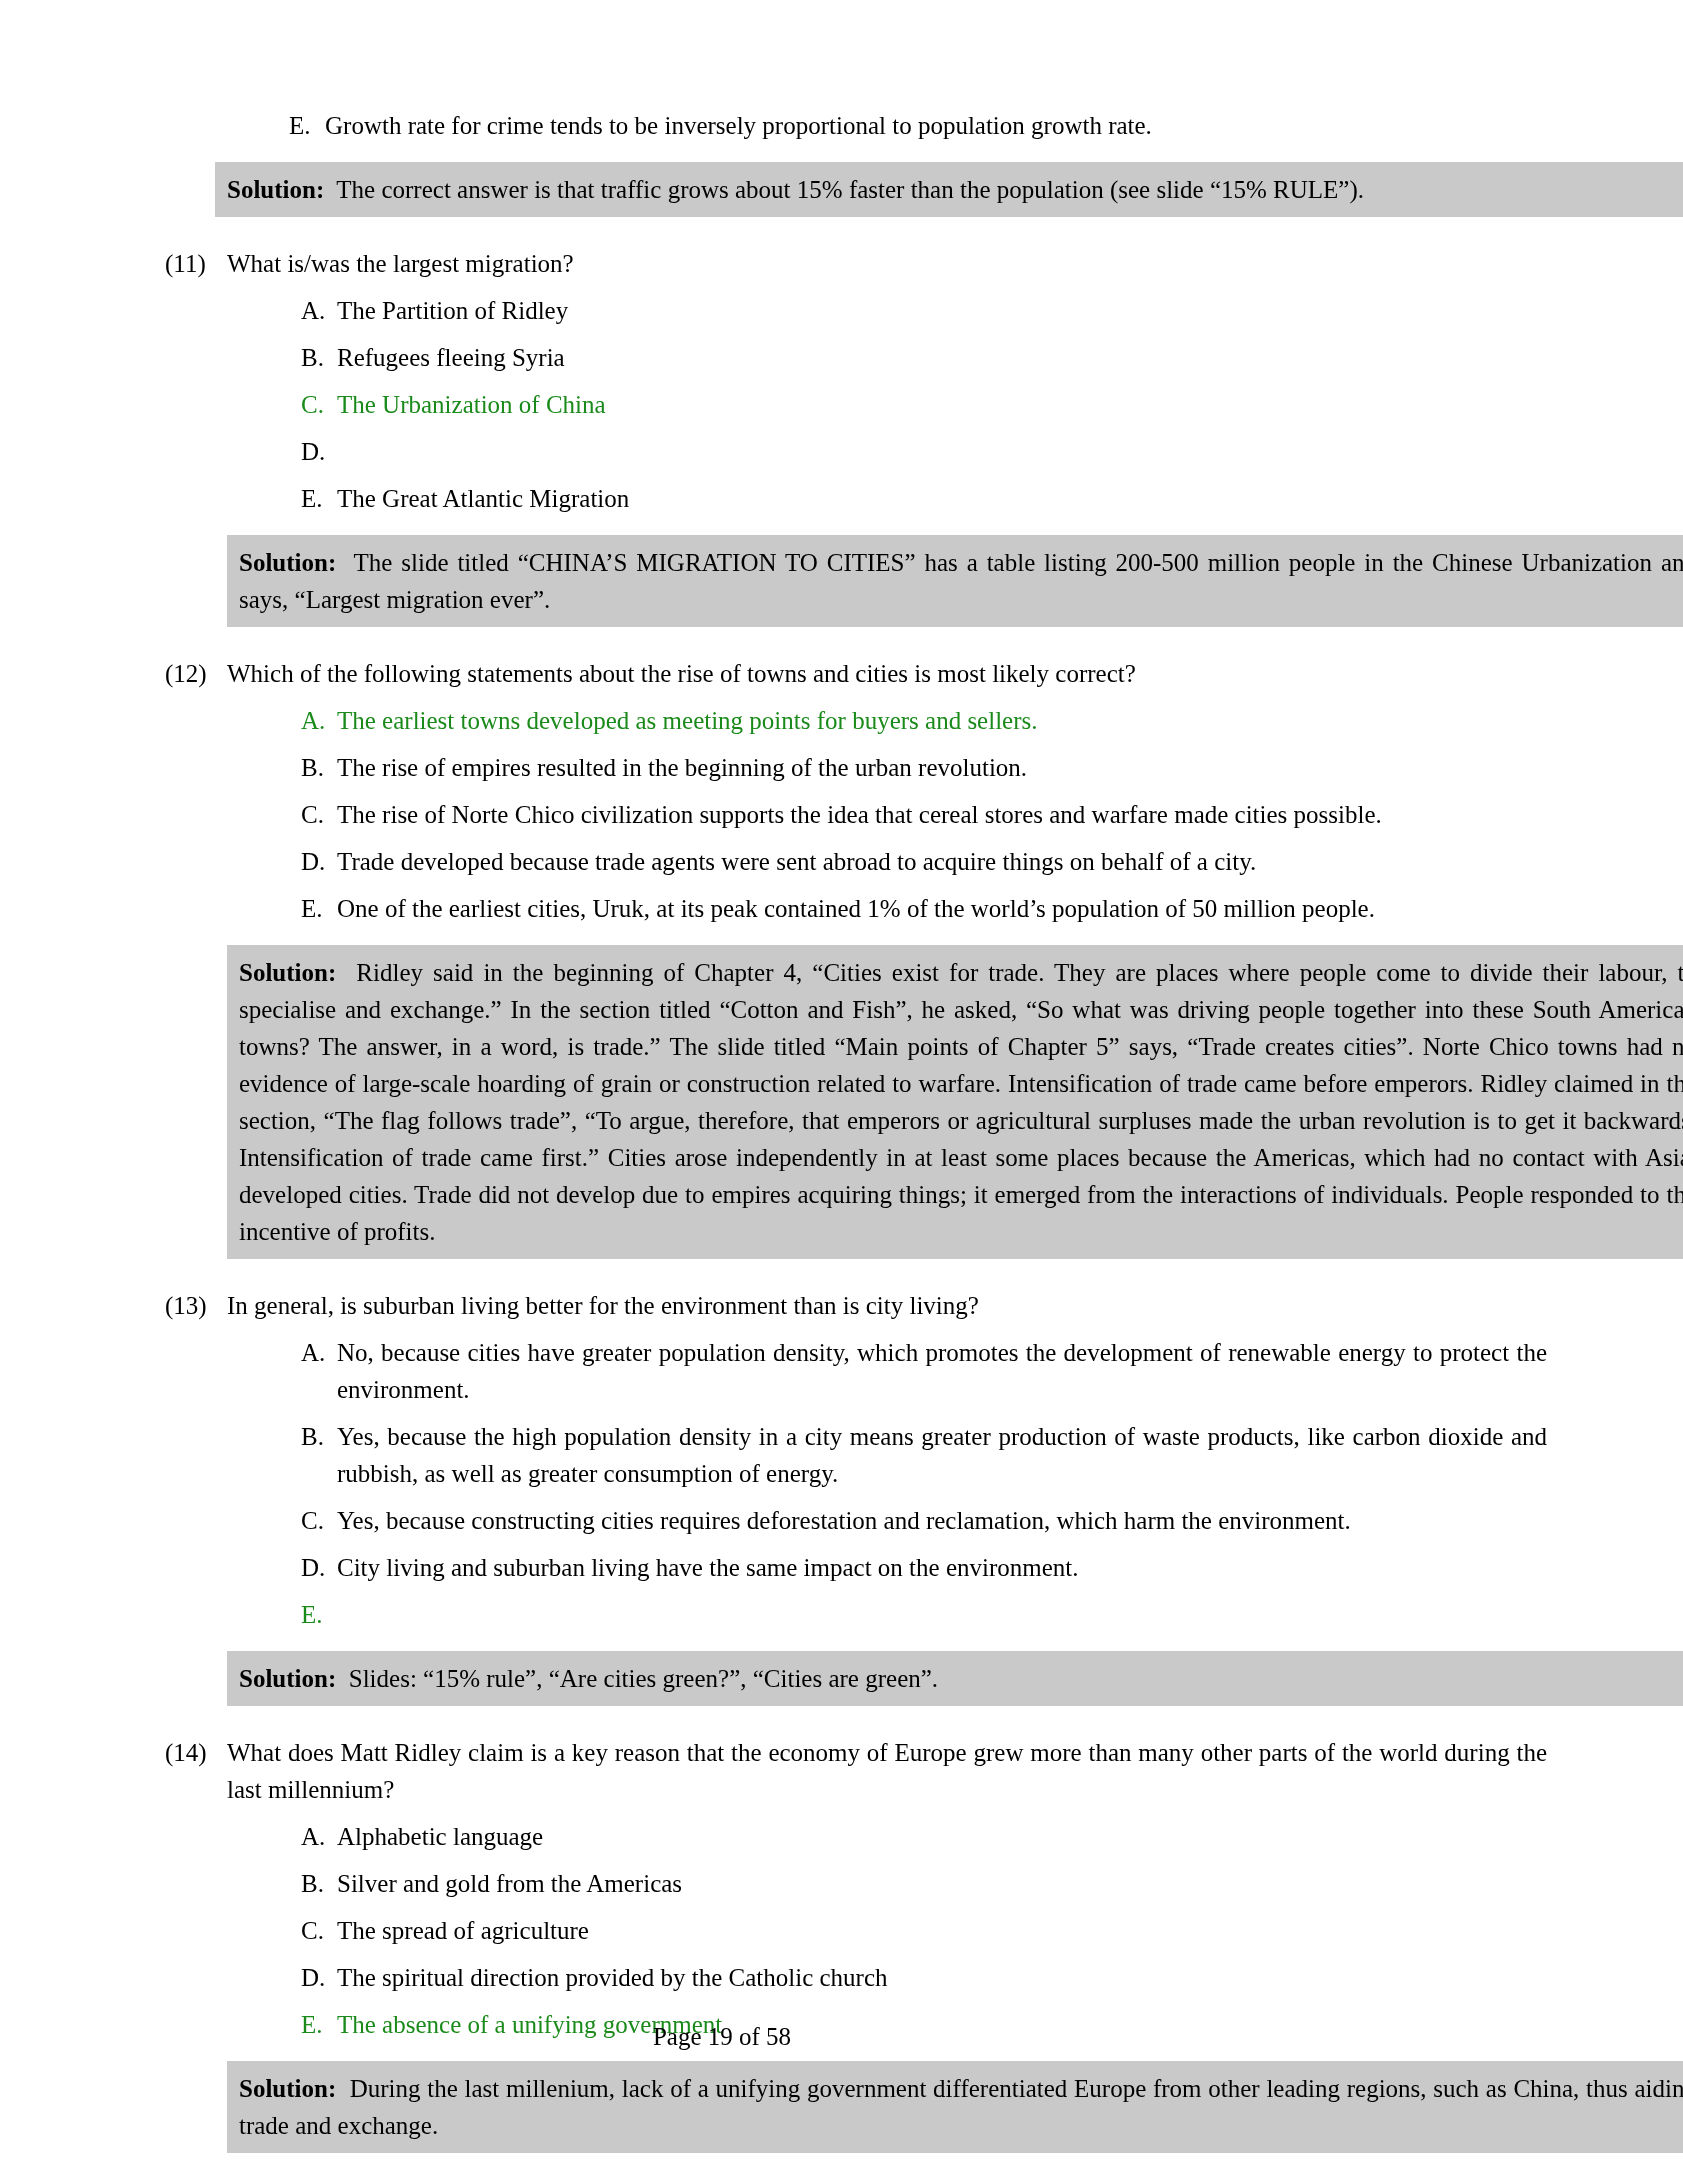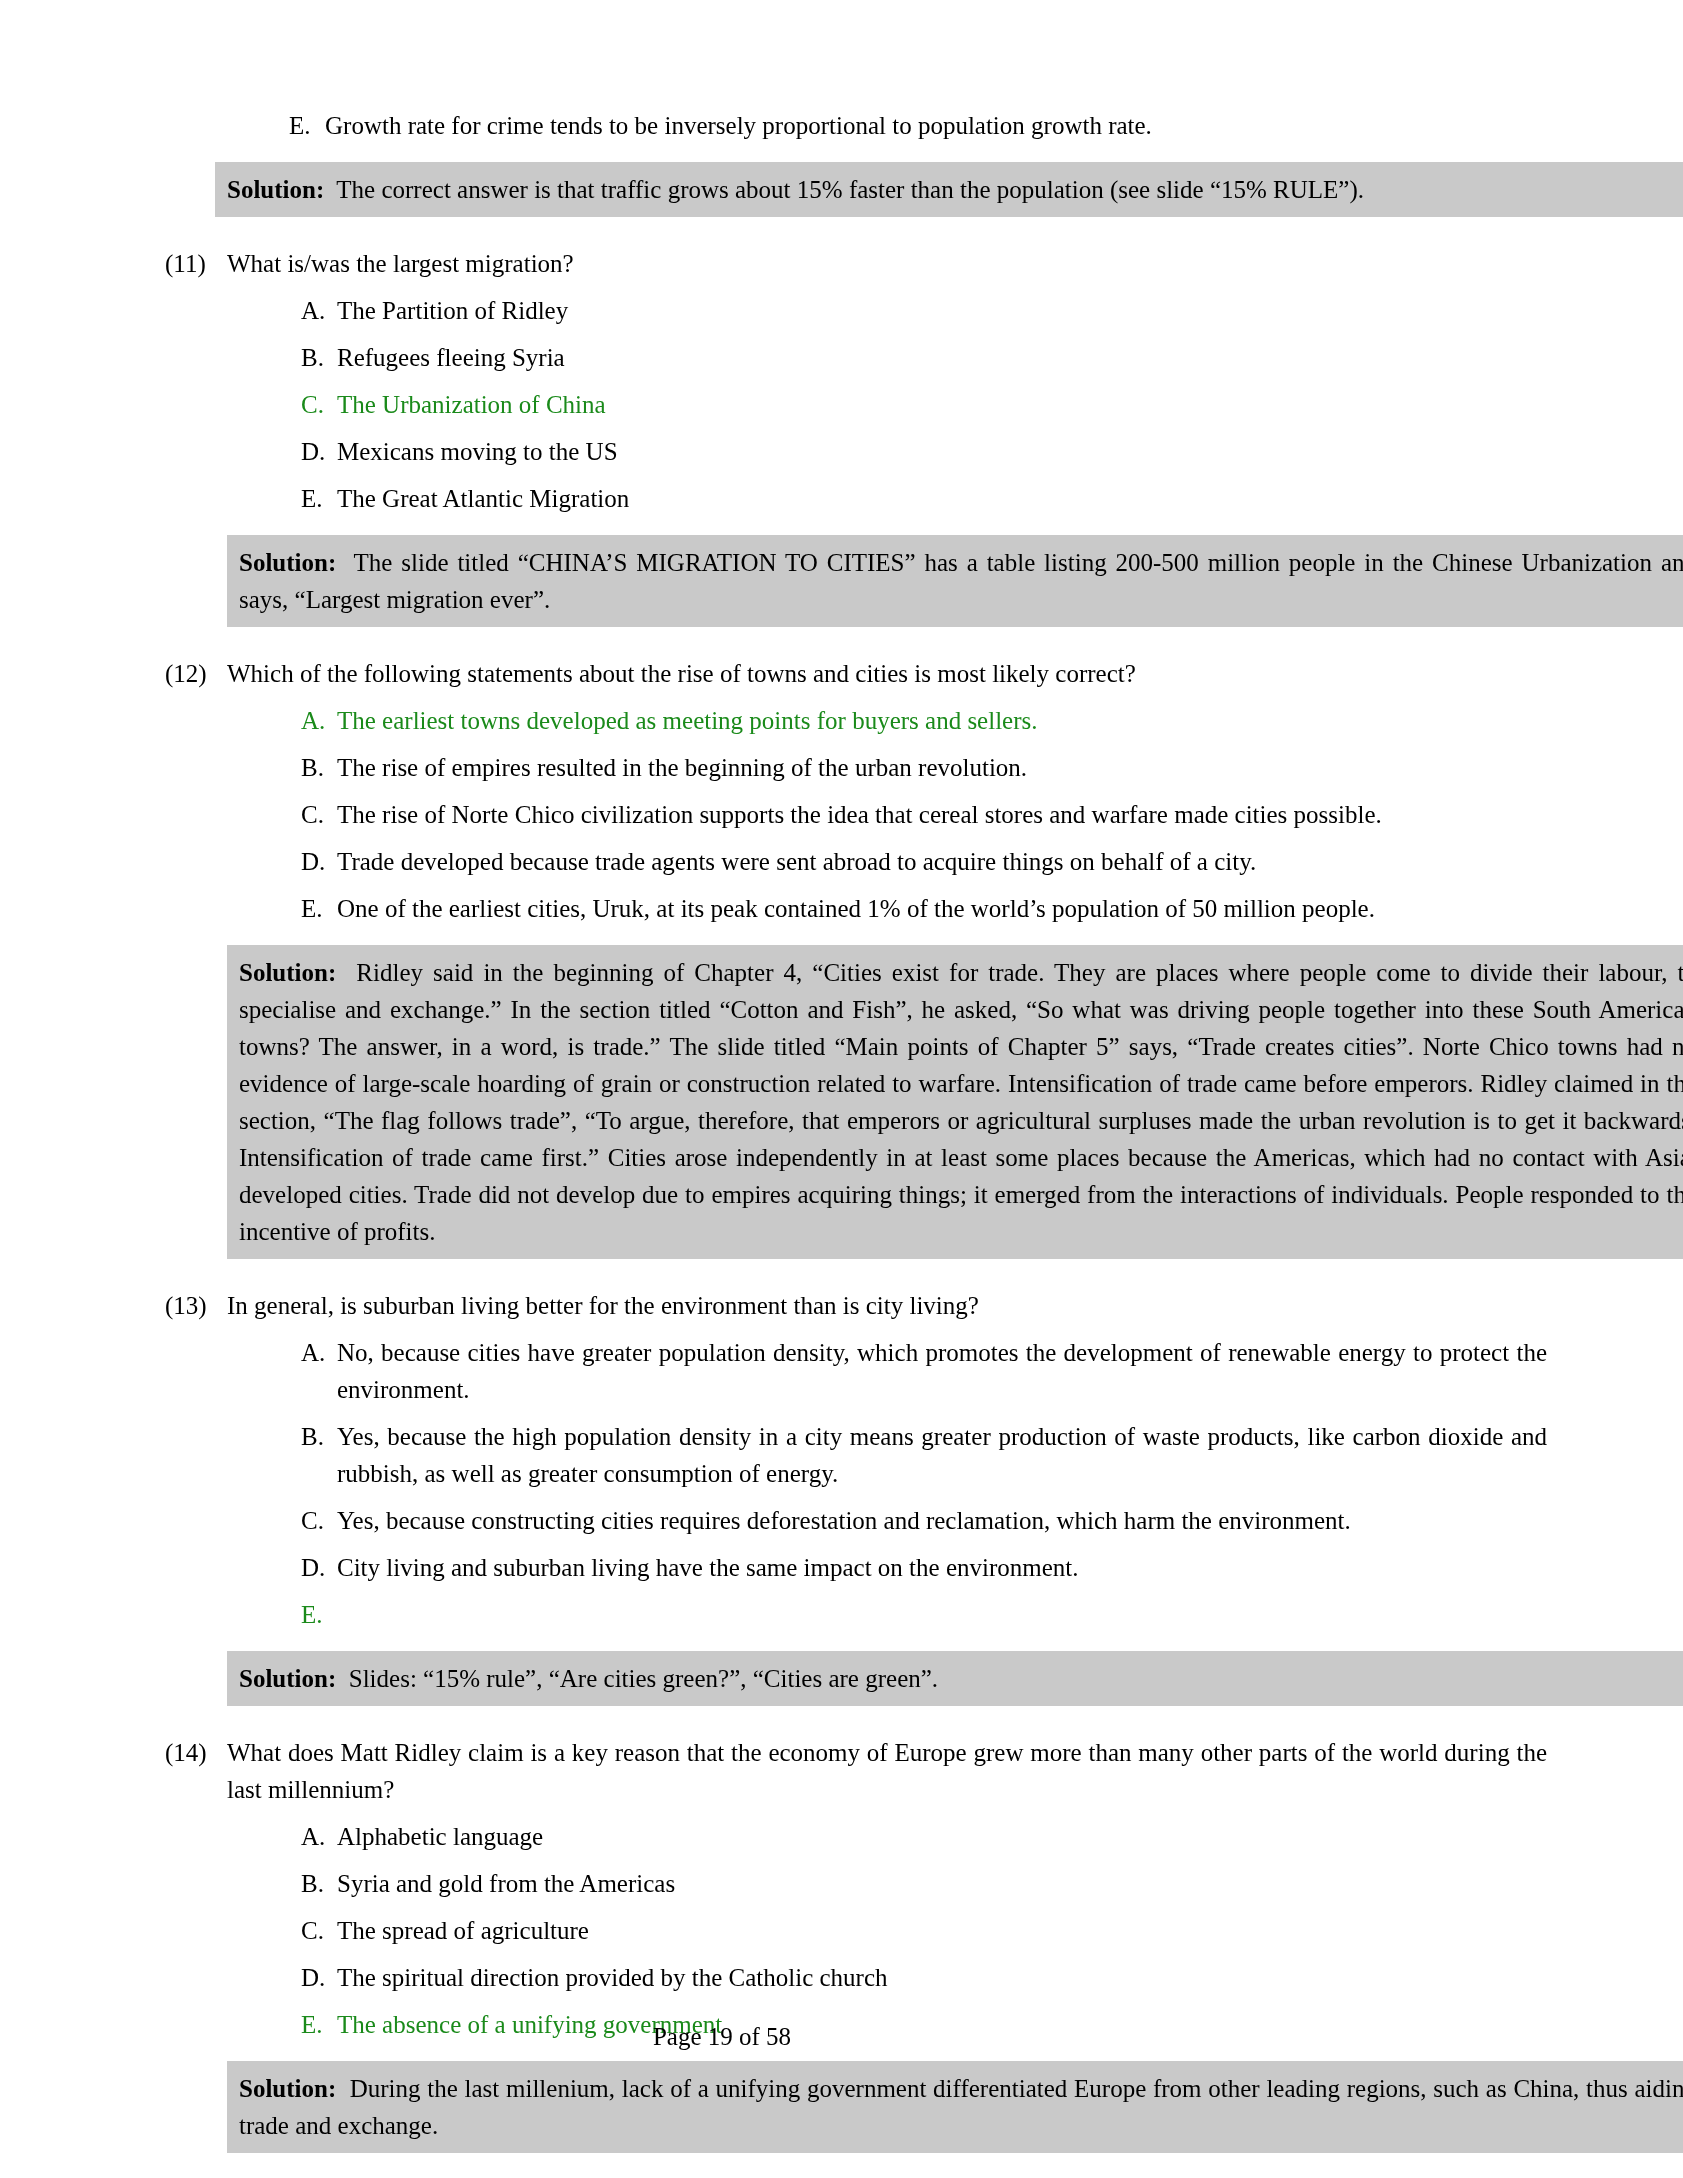--- a/index.html
+++ b/index.html
@@ -154,21 +154,20 @@
         <div class="option">
           <span class="option-letter">B.</span>
           <span class="option-text">Refugees fleeing Syria</span>
         </div>
         <div class="option correct">
           <span class="option-letter">C.</span>
           <span class="option-text">The Urbanization of China</span>
         </div>
         <div class="option">
           <span class="option-letter">D.</span>
-          <span class="option-text">Mexicans moving to the US</span>
         </div>
         <div class="option">
           <span class="option-letter">E.</span>
           <span class="option-text">The Great Atlantic Migration</span>
         </div>
       </div>
       <div class="gap-after-options"></div>
       <div class="solution">
         <span class="sol-label">Solution:</span><span>&nbsp; </span><span class="sol-body">The slide titled “CHINA’S MIGRATION TO CITIES” has a table listing 200-500 million people in the Chinese Urbanization and says, “Largest migration ever”.</span>
       </div>
@@ -250,21 +249,21 @@
         <span class="qnum">(14)</span>
         <span class="qtext">What does Matt Ridley claim is a key reason that the economy of Europe grew more than many other parts of the world during the last millennium?</span>
       </div>
       <div class="options">
         <div class="option">
           <span class="option-letter">A.</span>
           <span class="option-text">Alphabetic language</span>
         </div>
         <div class="option">
           <span class="option-letter">B.</span>
-          <span class="option-text">Syria and gold from the Americas</span>
+          <span class="option-text">Silver and gold from the Americas</span>
         </div>
         <div class="option">
           <span class="option-letter">C.</span>
           <span class="option-text">The spread of agriculture</span>
         </div>
         <div class="option">
           <span class="option-letter">D.</span>
           <span class="option-text">The spiritual direction provided by the Catholic church</span>
         </div>
         <div class="option correct">

